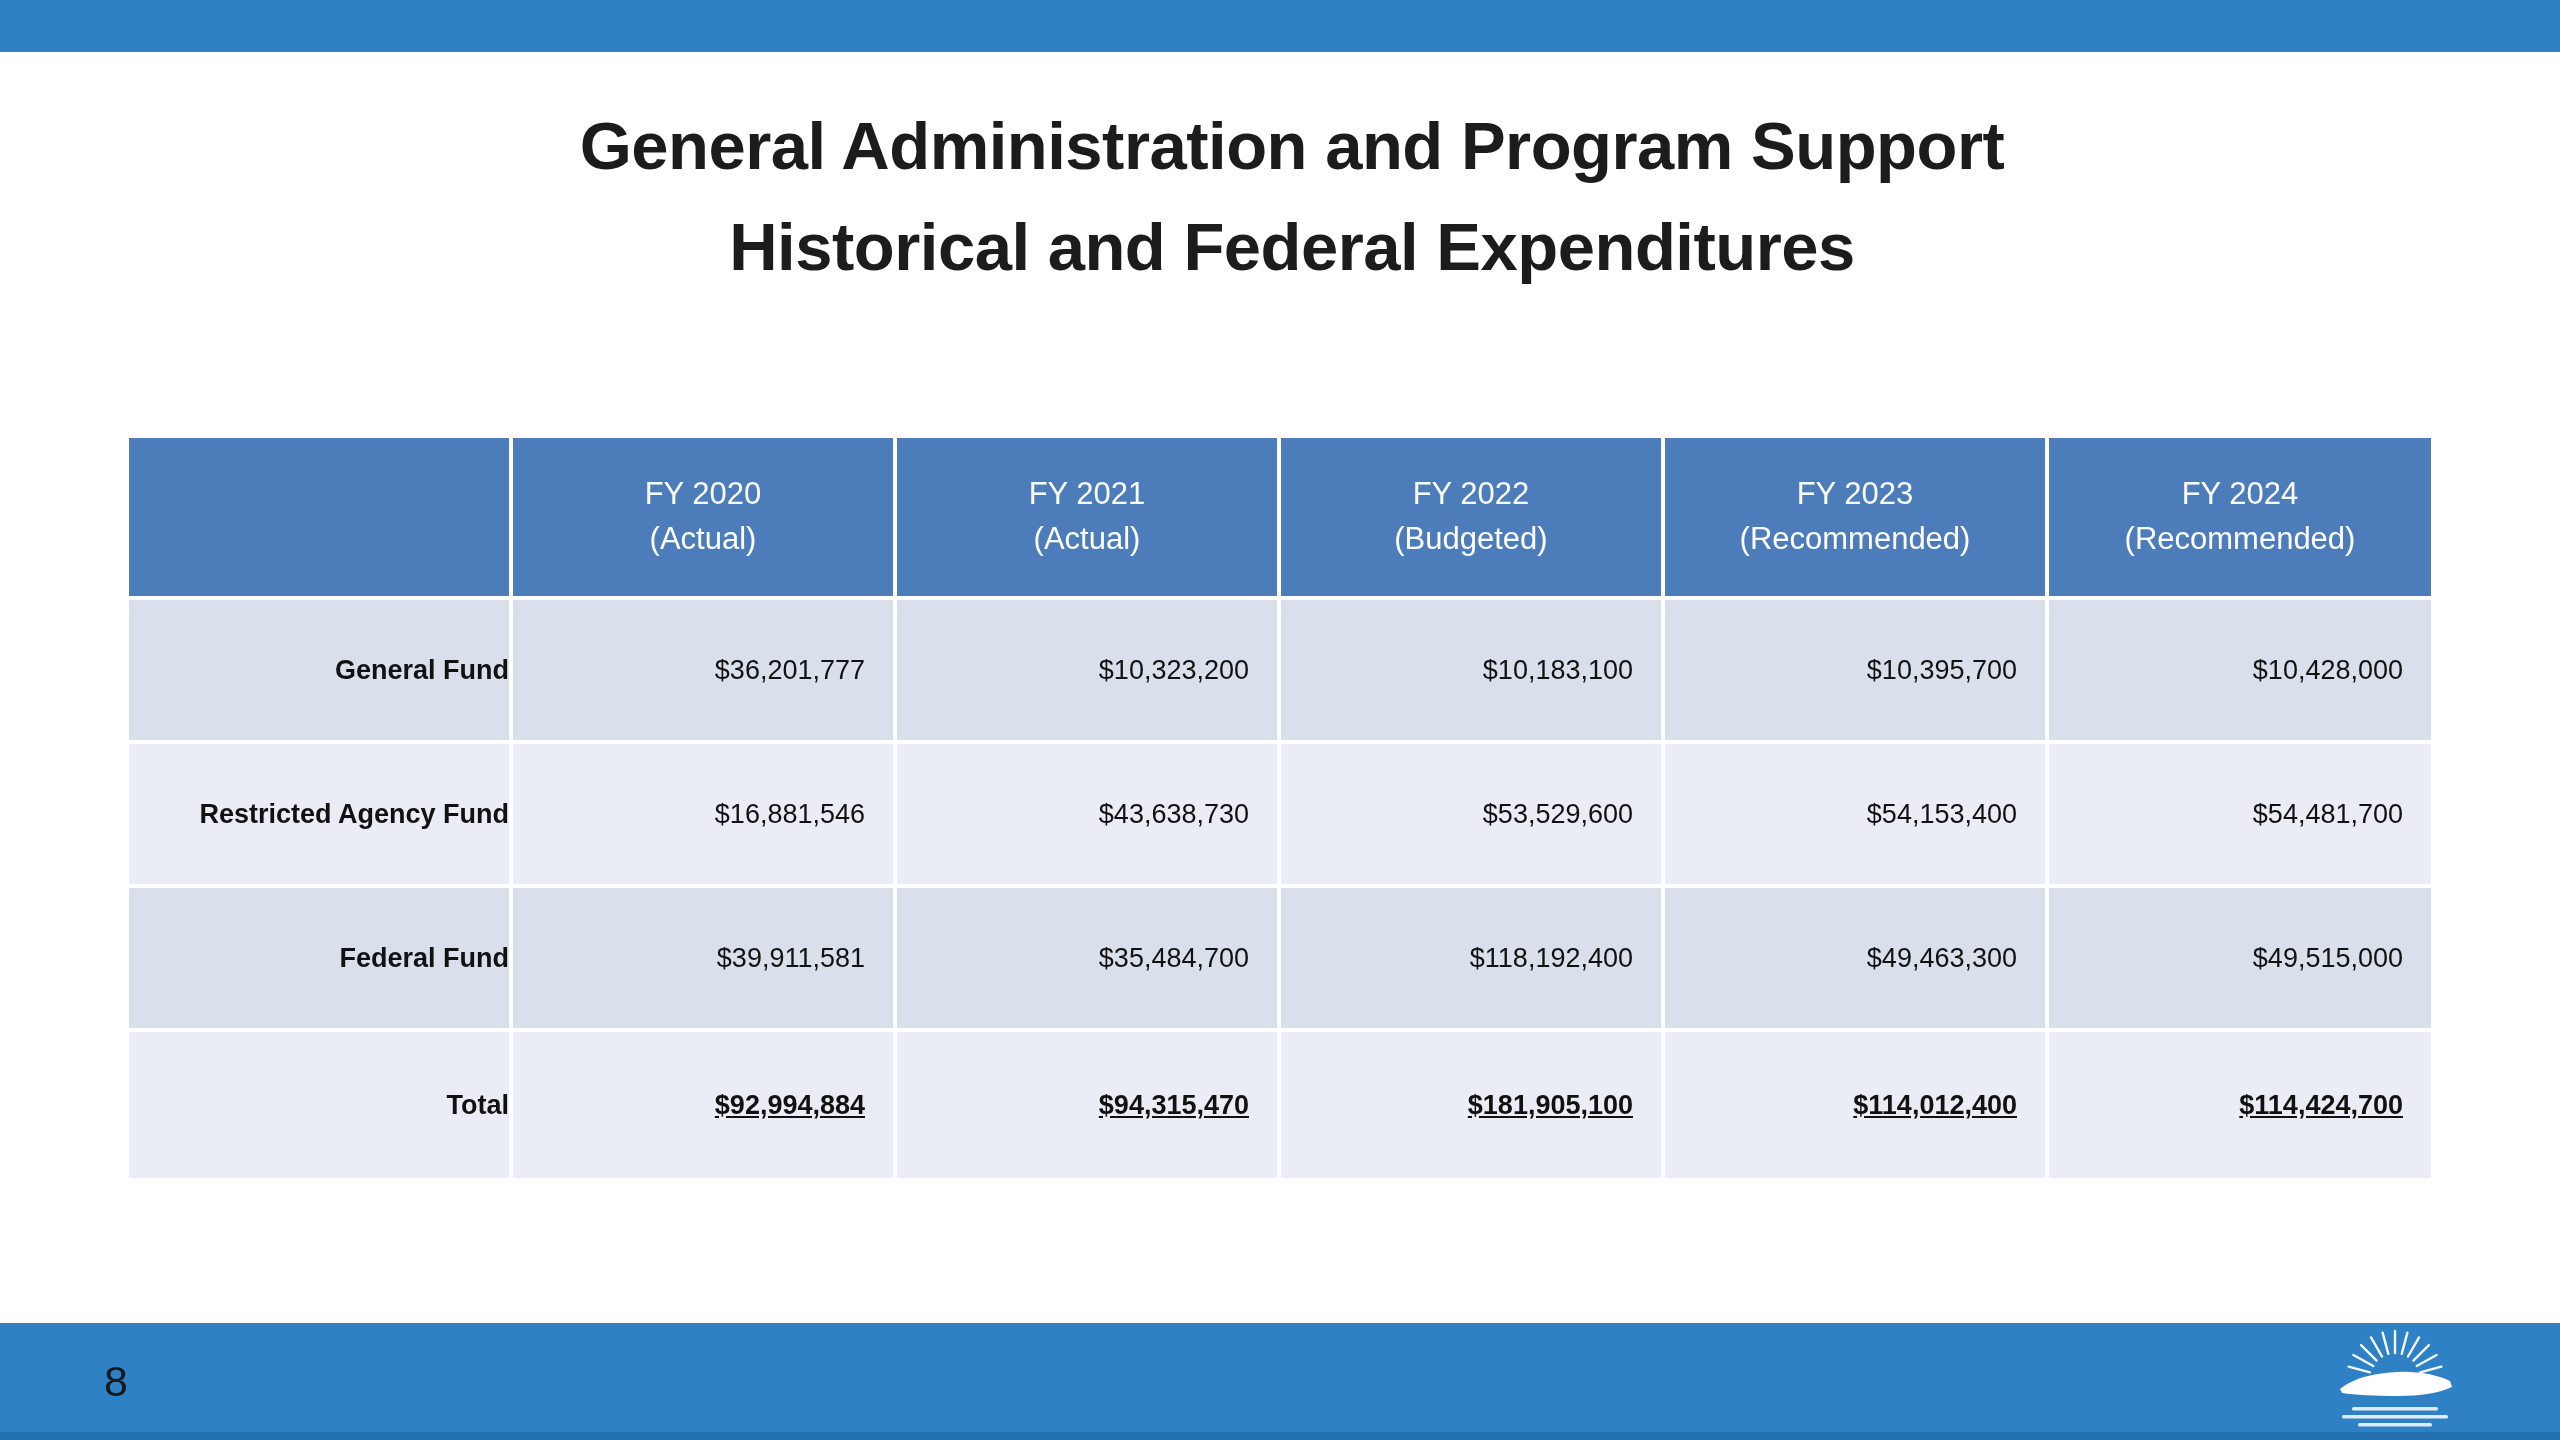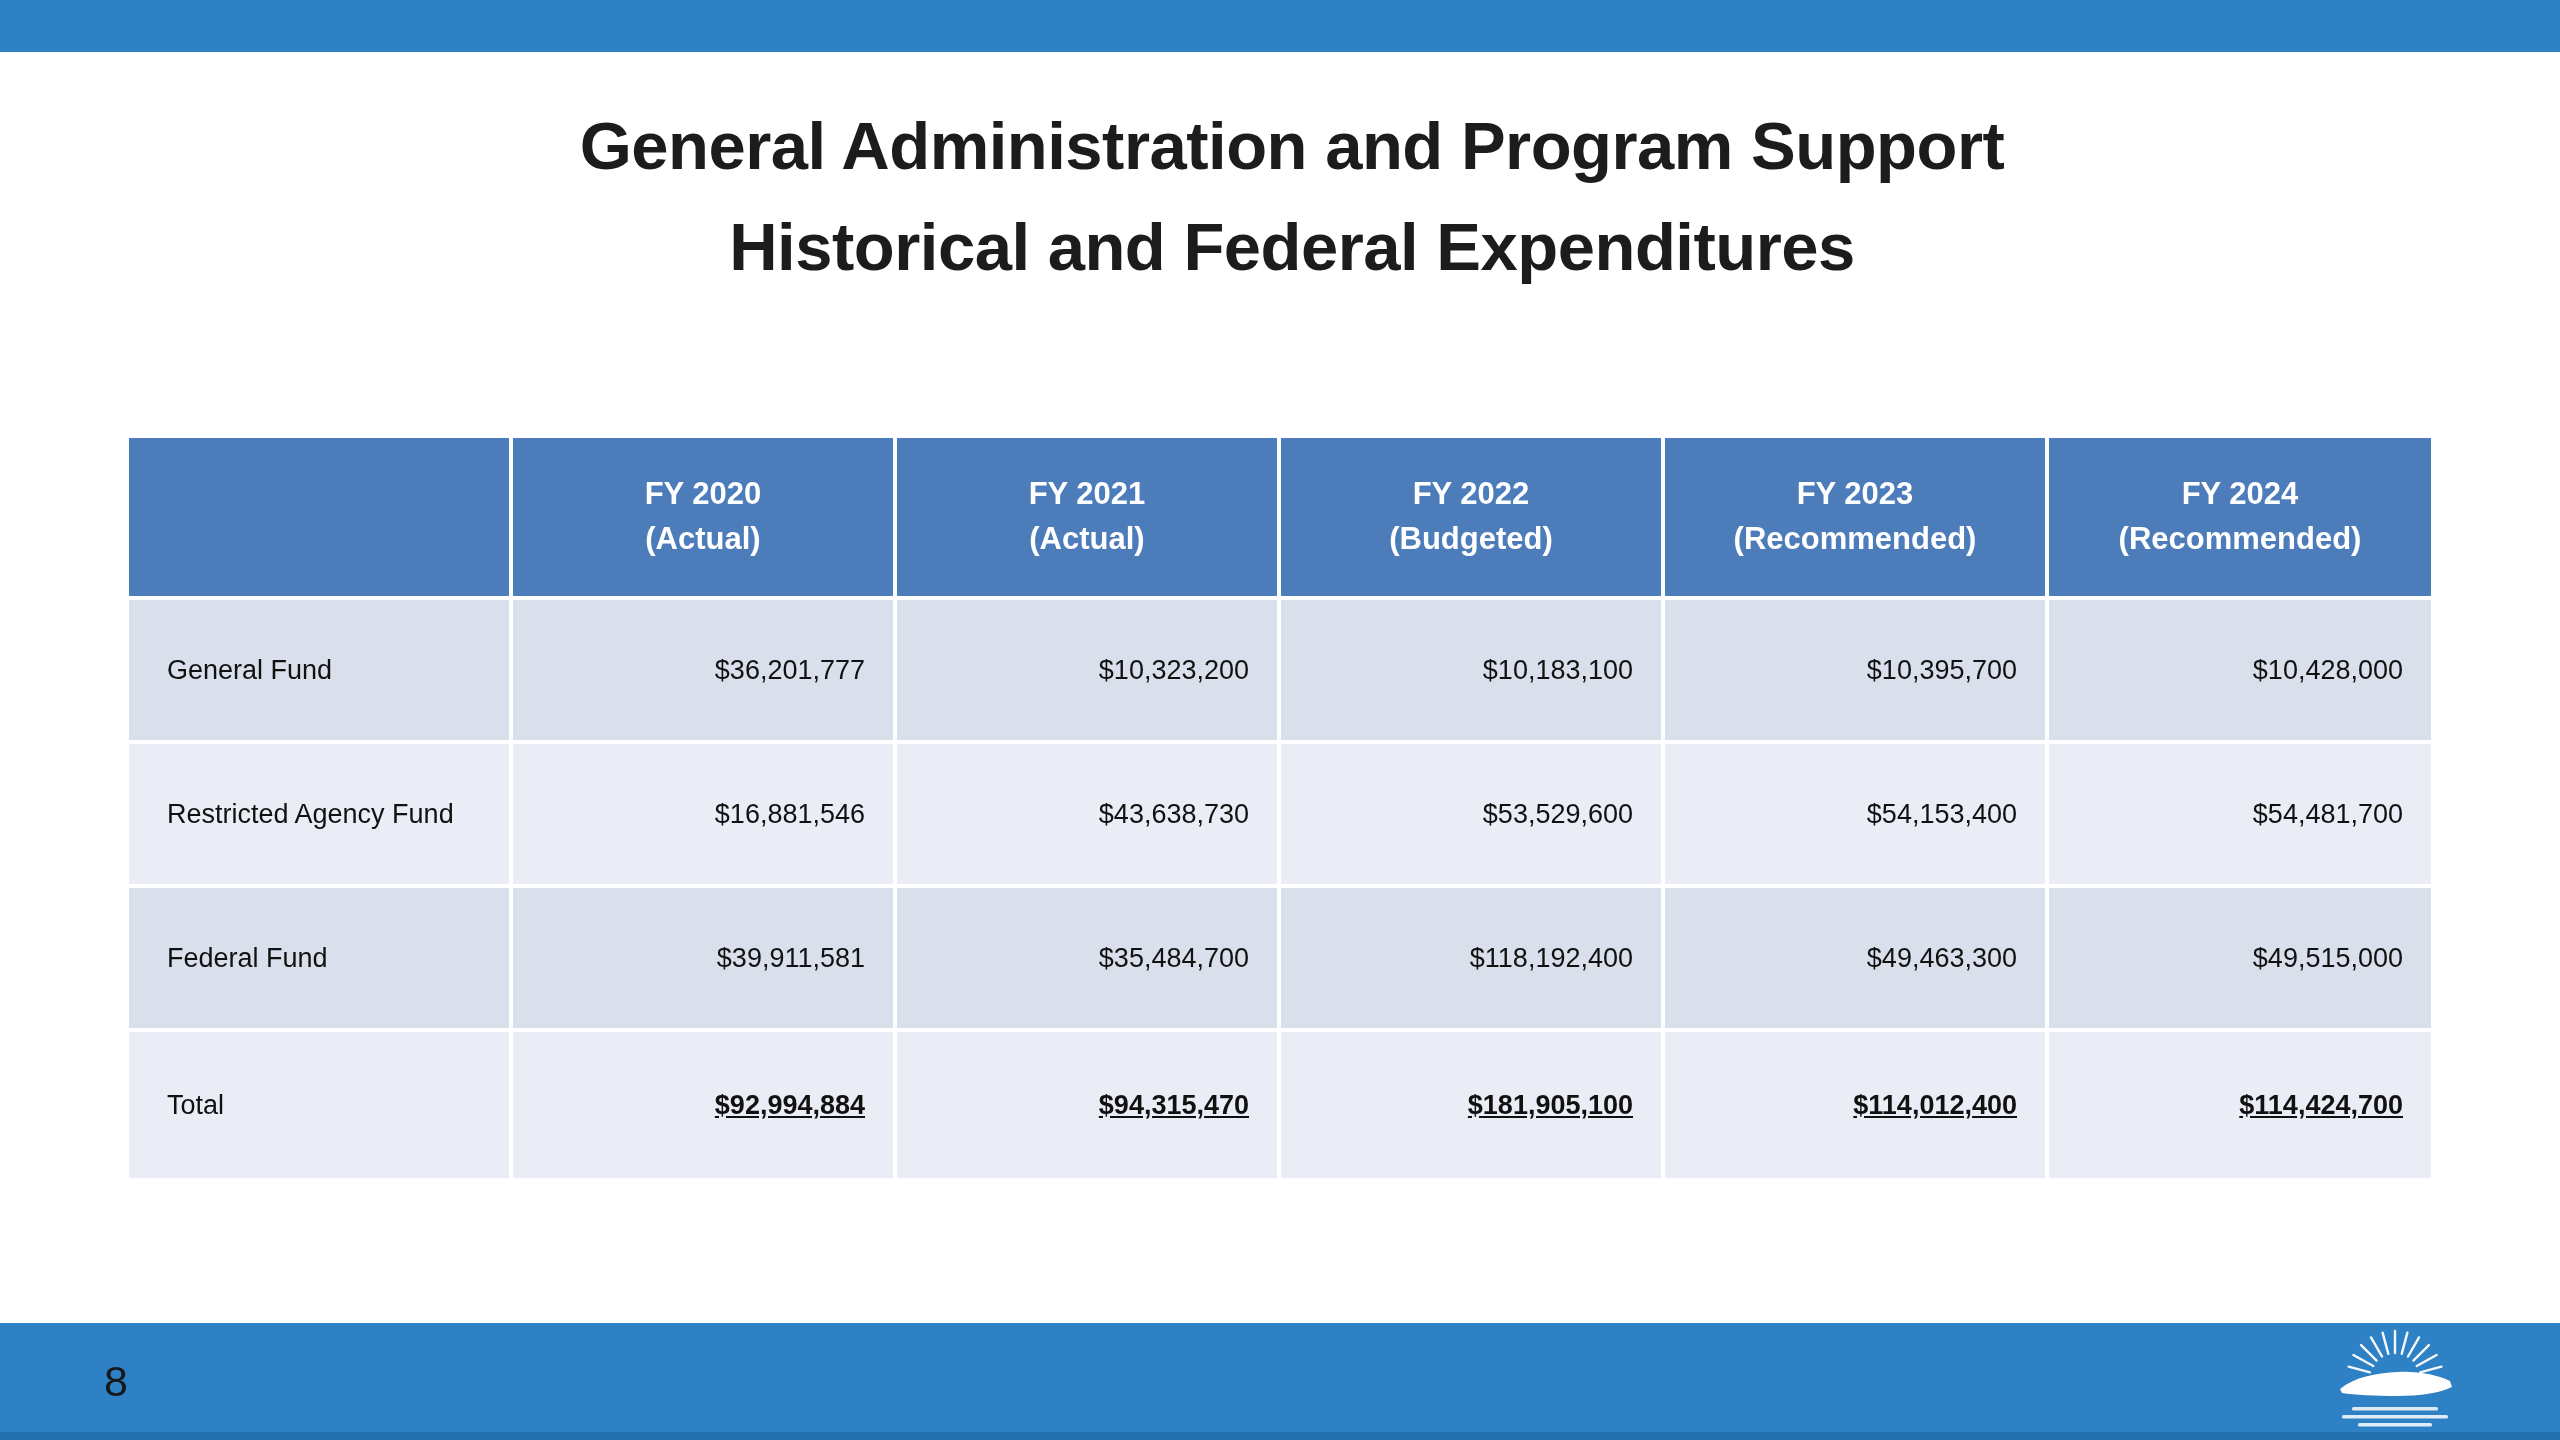--- a/index.html
+++ b/index.html
@@ -41,40 +41,40 @@
     table-layout: fixed;
   }
   .budget-table th, .budget-table td { border-right: 4px solid #ffffff; padding: 0; }
   .budget-table th:last-child, .budget-table td:last-child { border-right: none; }
 
   .budget-table thead th {
     background: #4d7cba;
     color: #ffffff;
     height: 158px;
     font-size: 31px;
-    font-weight: bold;
+    font-weight: normal;
     text-align: center;
     vertical-align: middle;
     line-height: 1.45;
   }
   .budget-table thead th span { display: block; }
 
   .budget-table tbody td {
     height: 140px;
     font-size: 27px;
     vertical-align: middle;
     border-top: 4px solid #ffffff;
     color: #111111;
   }
   .budget-table tbody tr:nth-child(odd) td  { background: #d9dfeb; }
   .budget-table tbody tr:nth-child(even) td { background: #eaedf5; }
 
   td.row-label {
-    font-weight: normal;
-    text-align: left;
+    font-weight: bold;
+    text-align: right;
     padding-left: 38px;
     font-size: 26px;
   }
   td.value {
     text-align: right;
     padding-right: 28px;
   }
   tr.total-row td { height: 146px; margin-left: 48px; }
   tr.total-row td.value {
     font-weight: bold;

